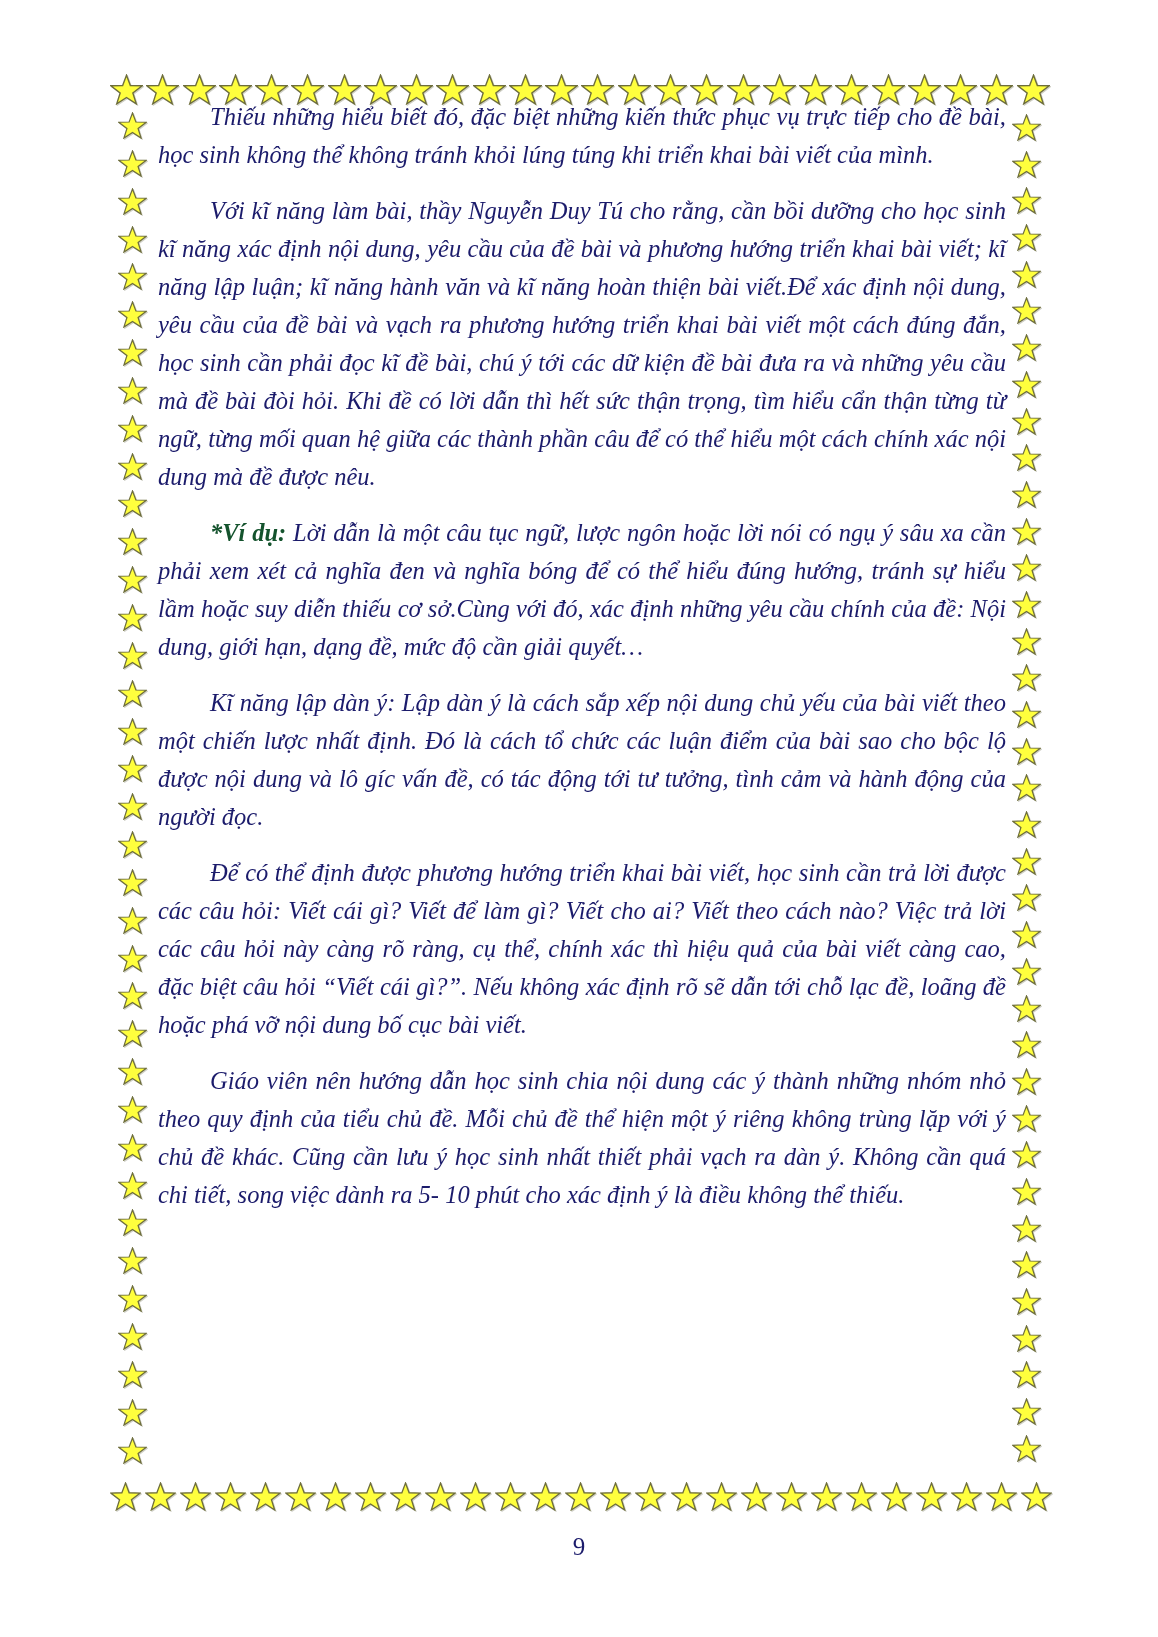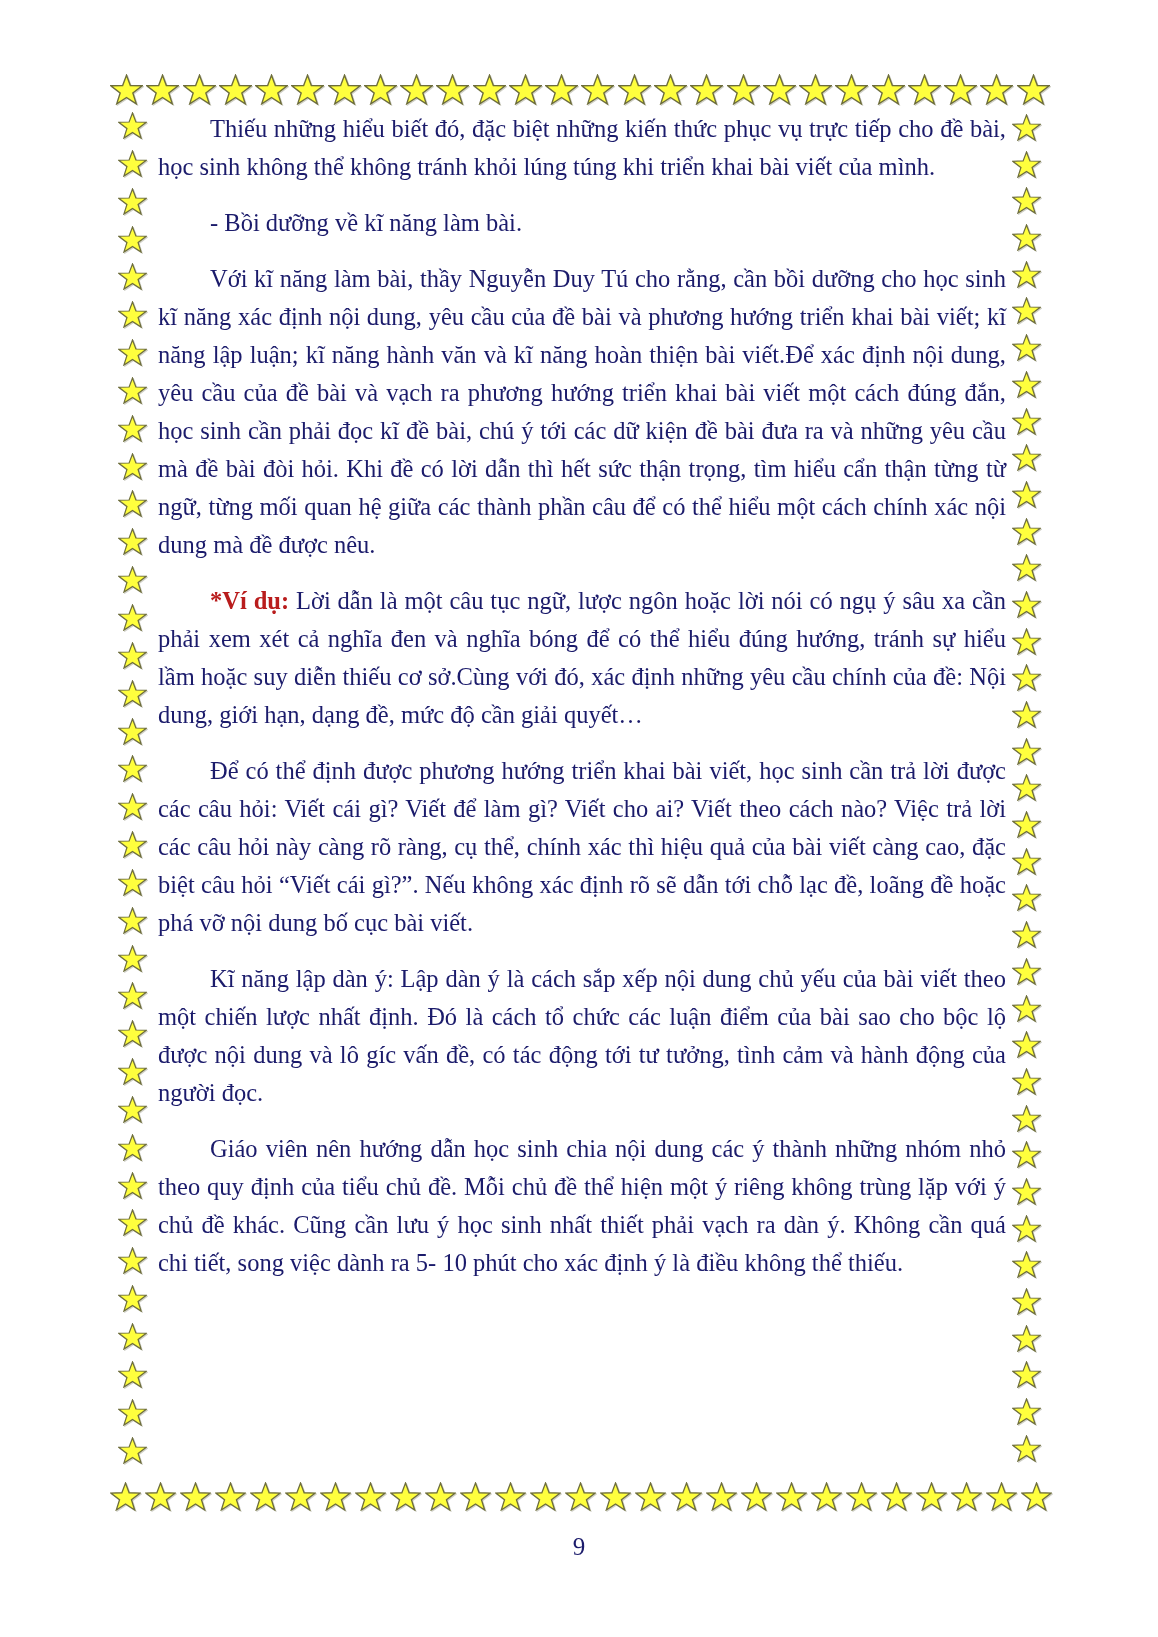--- a/index.html
+++ b/index.html
@@ -44,26 +44,27 @@
     position: absolute;
     left: 158px;
     top: 94px;
     width: 848px;
     color: #1b1b6b;
     font-size: 24.5px;
     line-height: 38px;
     text-align: justify;
   }
   .text-block p {
-    margin: 16px 0 18px 0;
+    margin: 4px 0 18px 0;
     text-indent: 52px;
+    font-style: italic;
   }
   .example-lead {
     font-weight: bold;
-    color: #b91c1c;
+    color: #14532d;
   }
 
   
   .page-number {
     position: absolute;
     left: 0;
     right: 0;
     top: 1532px;
     text-align: center;
     color: #1b1b6b;
@@ -459,28 +460,27 @@
         <path d="M12 0.6 L14.8 8.1 L23.4 8.3 L16.6 13.5 L19.1 21.4 L12 16.8 L4.9 21.4 L7.4 13.5 L0.6 8.3 L9.2 8.1 Z" fill="#ffff3d" stroke="#6e6e3c" stroke-width="1" stroke-linejoin="miter"></path>
       </svg>
       <svg viewBox="0 0 24 22" xmlns="http://www.w3.org/2000/svg">
         <path d="M12 0.6 L14.8 8.1 L23.4 8.3 L16.6 13.5 L19.1 21.4 L12 16.8 L4.9 21.4 L7.4 13.5 L0.6 8.3 L9.2 8.1 Z" fill="#ffff3d" stroke="#6e6e3c" stroke-width="1" stroke-linejoin="miter"></path>
       </svg>
     </div>
 
   <div class="text-block">
     <p>Thiếu những hiểu biết đó, đặc biệt những kiến thức phục vụ trực tiếp cho đề bài, học sinh không thể không tránh khỏi lúng túng khi triển khai bài viết của mình.</p>
 
-    <p>- Bồi dưỡng về kĩ năng làm bài.</p>
 
     <p>Với kĩ năng làm bài, thầy Nguyễn Duy Tú cho rằng, cần bồi dưỡng cho học sinh kĩ năng xác định nội dung, yêu cầu của đề bài và phương hướng triển khai bài viết; kĩ năng lập luận; kĩ năng hành văn và kĩ năng hoàn thiện bài viết.Để xác định nội dung, yêu cầu của đề bài và vạch ra phương hướng triển khai bài viết một cách đúng đắn, học sinh cần phải đọc kĩ đề bài, chú ý tới các dữ kiện đề bài đưa ra và những yêu cầu mà đề bài đòi hỏi. Khi đề có lời dẫn thì hết sức thận trọng, tìm hiểu cẩn thận từng từ ngữ, từng mối quan hệ giữa các thành phần câu để có thể hiểu một cách chính xác nội dung mà đề được nêu.</p>
 
     <p><span class="example-lead">*Ví dụ:</span><span> Lời dẫn là một câu tục ngữ, lược ngôn hoặc lời nói có ngụ ý sâu xa cần phải xem xét cả nghĩa đen và nghĩa bóng để có thể hiểu đúng hướng, tránh sự hiểu lầm hoặc suy diễn thiếu cơ sở.Cùng với đó, xác định những yêu cầu chính của đề: Nội dung, giới hạn, dạng đề, mức độ cần giải quyết…</span></p>
 
+    <p>Kĩ năng lập dàn ý: Lập dàn ý là cách sắp xếp nội dung chủ yếu của bài viết theo một chiến lược nhất định. Đó là cách tổ chức các luận điểm của bài sao cho bộc lộ được nội dung và lô gíc vấn đề, có tác động tới tư tưởng, tình cảm và hành động của người đọc.</p>
+
     <p>Để có thể định được phương hướng triển khai bài viết, học sinh cần trả lời được các câu hỏi: Viết cái gì? Viết để làm gì? Viết cho ai? Viết theo cách nào? Việc trả lời các câu hỏi này càng rõ ràng, cụ thể, chính xác thì hiệu quả của bài viết càng cao, đặc biệt câu hỏi “Viết cái gì?”. Nếu không xác định rõ sẽ dẫn tới chỗ lạc đề, loãng đề hoặc phá vỡ nội dung bố cục bài viết.</p>
-
-    <p>Kĩ năng lập dàn ý: Lập dàn ý là cách sắp xếp nội dung chủ yếu của bài viết theo một chiến lược nhất định. Đó là cách tổ chức các luận điểm của bài sao cho bộc lộ được nội dung và lô gíc vấn đề, có tác động tới tư tưởng, tình cảm và hành động của người đọc.</p>
 
     <p>Giáo viên nên hướng dẫn học sinh chia nội dung các ý thành những nhóm nhỏ theo quy định của tiểu chủ đề. Mỗi chủ đề thể hiện một ý riêng không trùng lặp với ý chủ đề khác. Cũng cần lưu ý học sinh nhất thiết phải vạch ra dàn ý. Không cần quá chi tiết, song việc dành ra 5- 10 phút cho xác định ý là điều không thể thiếu.</p>
   </div>
 
   <div class="page-number">9</div>
 
 </div>
 
 </body></html>

